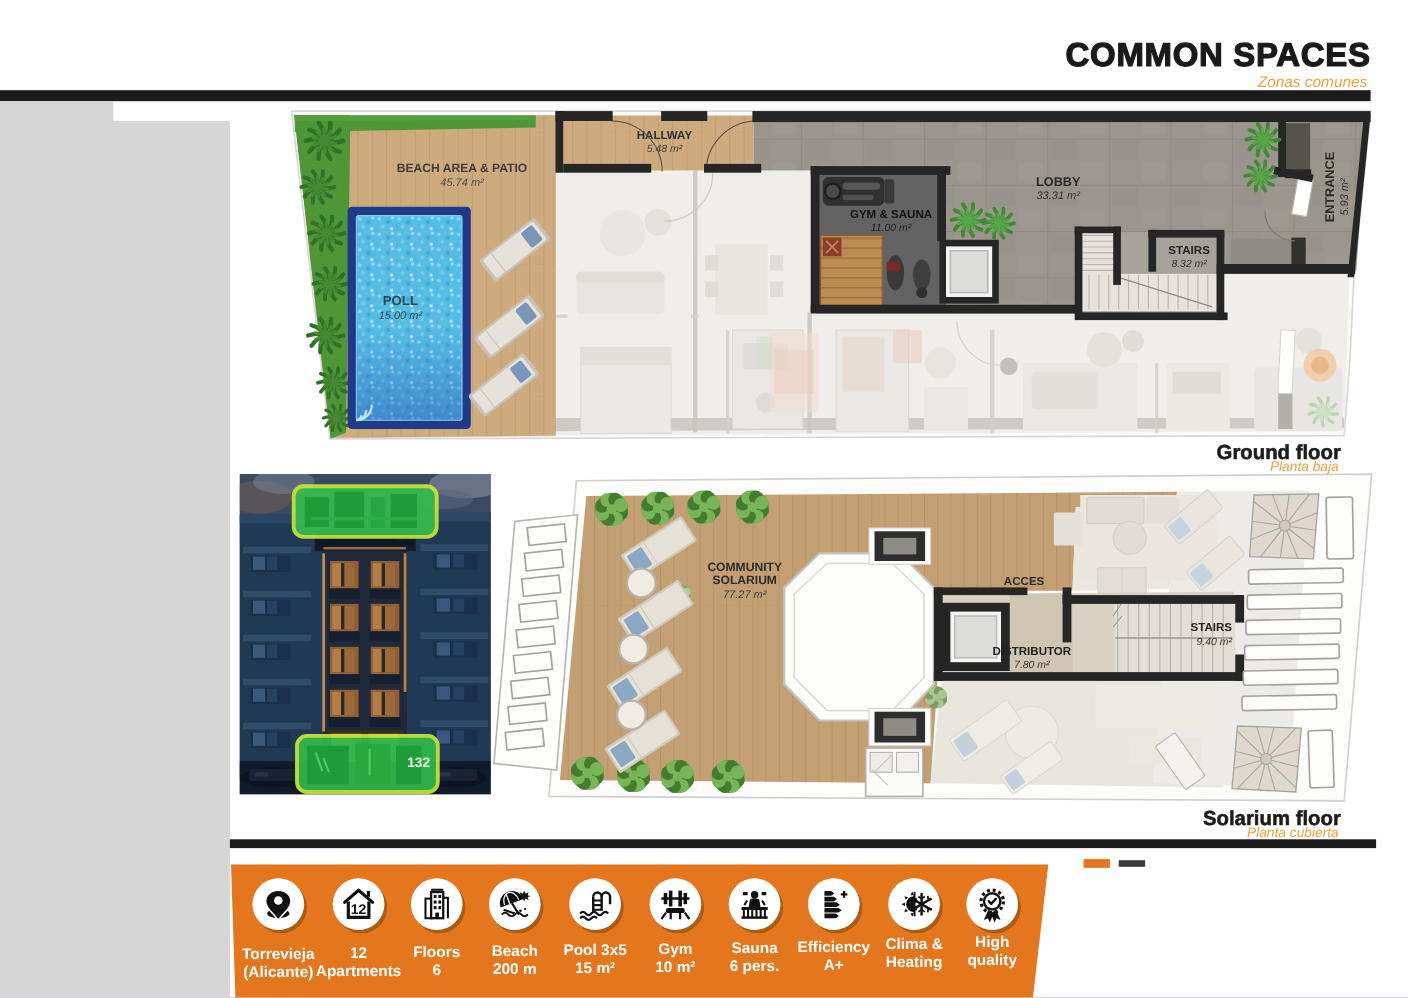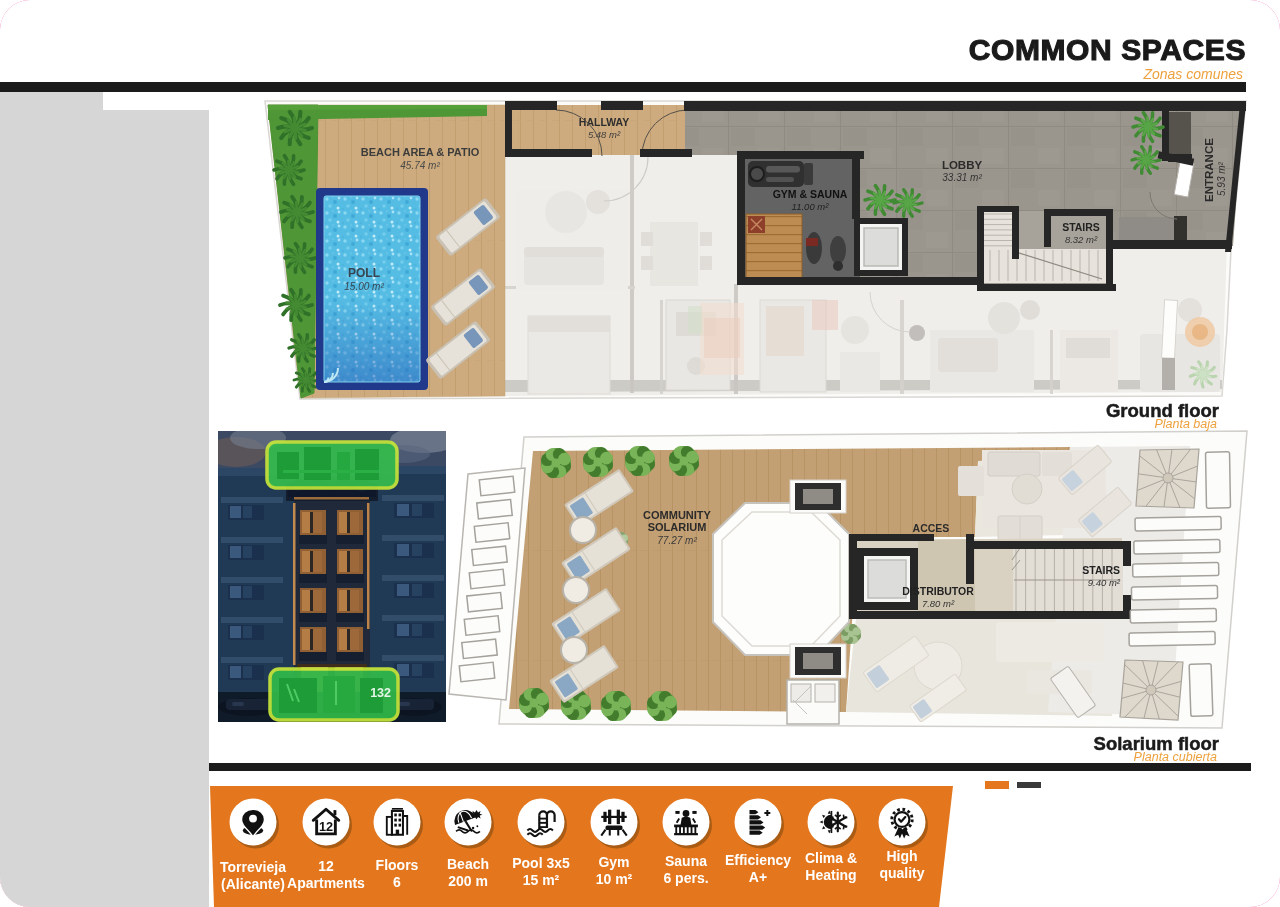--- a/index.html
+++ b/index.html
@@ -1,17 +1,17 @@
 <!DOCTYPE html>
 <html><head>
 <meta charset="utf-8">
 <style>
   html,body{margin:0;padding:0;background:#ffffff;}
   #page{position:relative;width:1280px;height:907px;background:#ec4899;overflow:hidden;
-        font-family:"Liberation Sans", sans-serif;border-radius:30px;}
+        font-family:"Liberation Sans", sans-serif;}
   svg{display:block;}
 </style>
 </head>
 <body>
 <div id="page">
 <svg width="1280" height="907" viewBox="0 0 1280 907" xmlns="http://www.w3.org/2000/svg">
 <defs>
   <pattern id="wood1" width="13" height="120" patternUnits="userSpaceOnUse">
     <rect width="13" height="120" fill="#cdab7e"></rect>
     <rect x="0" width="1" height="120" fill="#bb9866" opacity="0.6"></rect>

